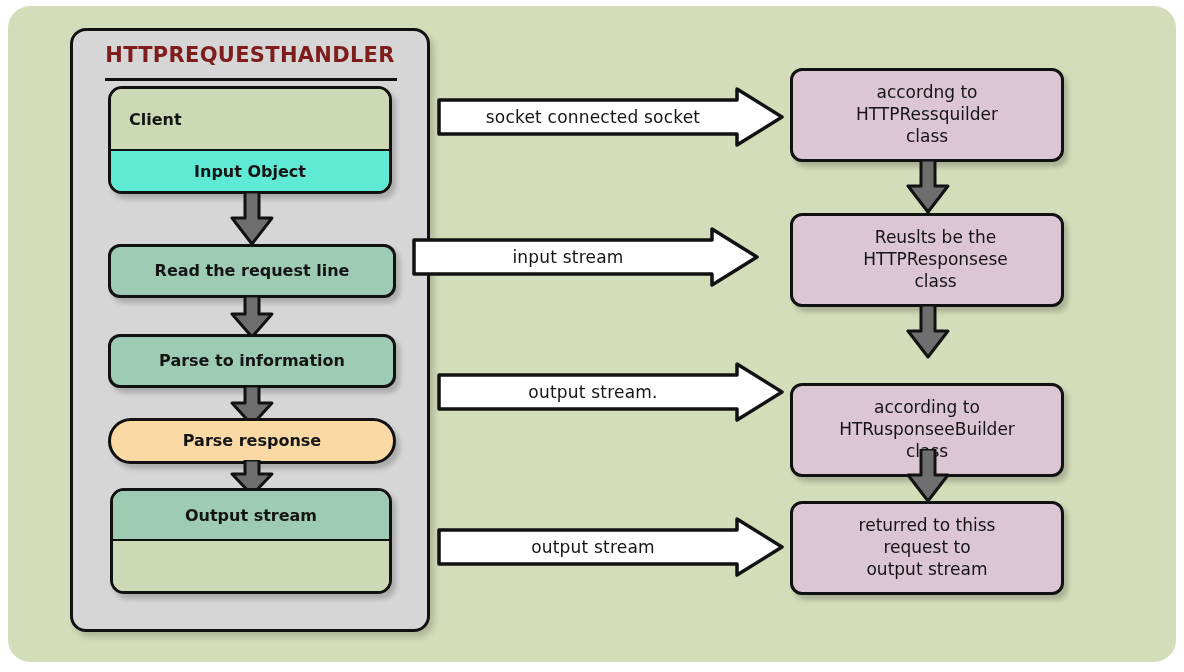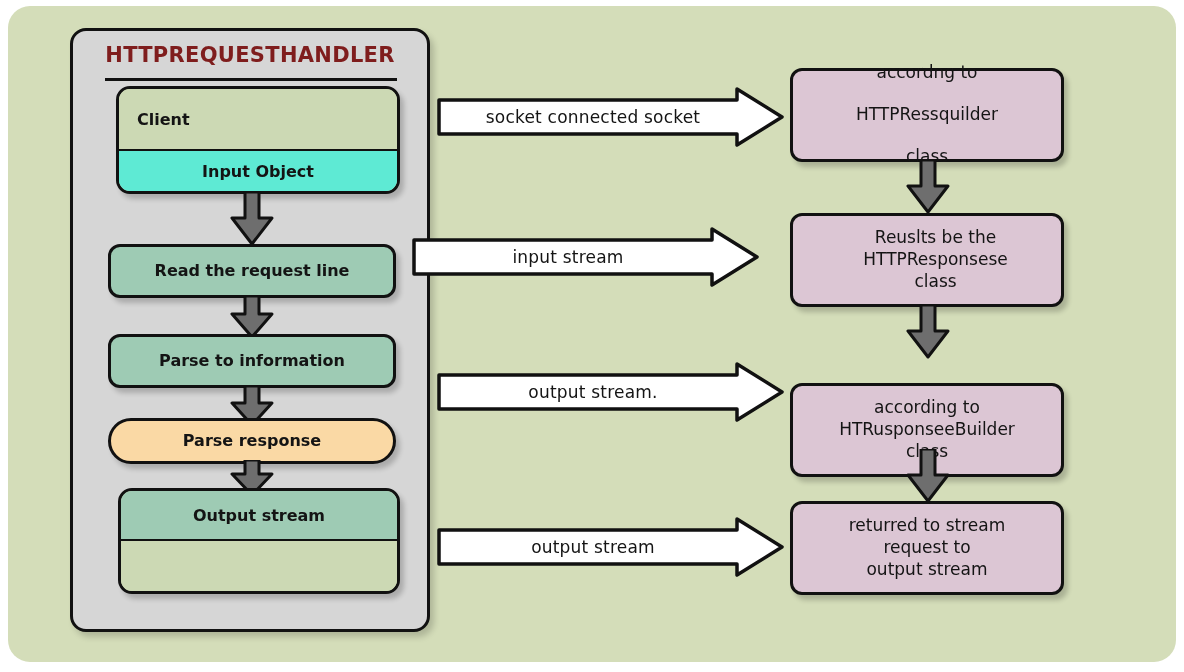--- a/index.html
+++ b/index.html
@@ -76,21 +76,20 @@
   
   .split-box {
     position: absolute;
     box-sizing: border-box;
     border: 3px solid #111111;
     border-radius: 14px;
     overflow: hidden;
     box-shadow: 4px 5px 5px rgba(0,0,0,0.20);
     display: flex;
     flex-direction: column;
-    margin-left: 8px;
   }
   .split-top, .split-bottom {
     display: flex;
     align-items: center;
     font-size: 16px;
     font-weight: bold;
     color: #141414;
   }
   .split-top { border-bottom: 2px solid #111111; }
 
@@ -189,21 +188,21 @@
     <span class="h-label">output stream.</span>
   </div>
 
   <div class="h-arrow" style="left:437px; top:516px; width:348px; height:62px;">
     <svg width="348" height="62" viewBox="0 0 348 62" style="position:absolute;left:0;top:0;">
       <polygon points="2,14 300,14 300,3 345,31 300,59 300,48 2,48" fill="#ffffff" stroke="#111111" stroke-width="3.5" stroke-linejoin="round"></polygon>
     </svg>
     <span class="h-label">output stream</span>
   </div>
 
-  <div class="node pink" style="left:790px; top:68px; width:274px; height:94px; flex-direction:column; font-weight:normal; font-size:17px;gap:20px;">
+  <div class="node pink" style="left:790px; top:68px; width:274px; height:94px; flex-direction:column; font-weight:normal; font-size:17px;">
     <span>accordng to</span>
     <span>HTTPRessquilder</span>
     <span>class</span>
   </div>
 
   <div class="v-arrow" style="left:903px; top:160px; width:50px; height:56px;">
     <svg width="50" height="56" viewBox="0 0 50 56">
       <polygon points="18,0 32,0 32,26 45,26 25,52 5,26 18,26" fill="#6e6e6e" stroke="#111111" stroke-width="3" stroke-linejoin="round"></polygon>
     </svg>
   </div>
@@ -226,18 +225,18 @@
     <span>class</span>
   </div>
 
   <div class="v-arrow" style="left:903px; top:449px; width:50px; height:56px;">
     <svg width="50" height="56" viewBox="0 0 50 56">
       <polygon points="18,0 32,0 32,26 45,26 25,52 5,26 18,26" fill="#6e6e6e" stroke="#111111" stroke-width="3" stroke-linejoin="round"></polygon>
     </svg>
   </div>
 
   <div class="node pink" style="left:790px; top:501px; width:274px; height:94px; flex-direction:column; font-weight:normal; font-size:17px;">
-    <span>returred to stream</span>
+    <span>returred to thiss</span>
     <span>request to</span>
     <span>output stream</span>
   </div>
 
 </div>
 
 </body></html>

